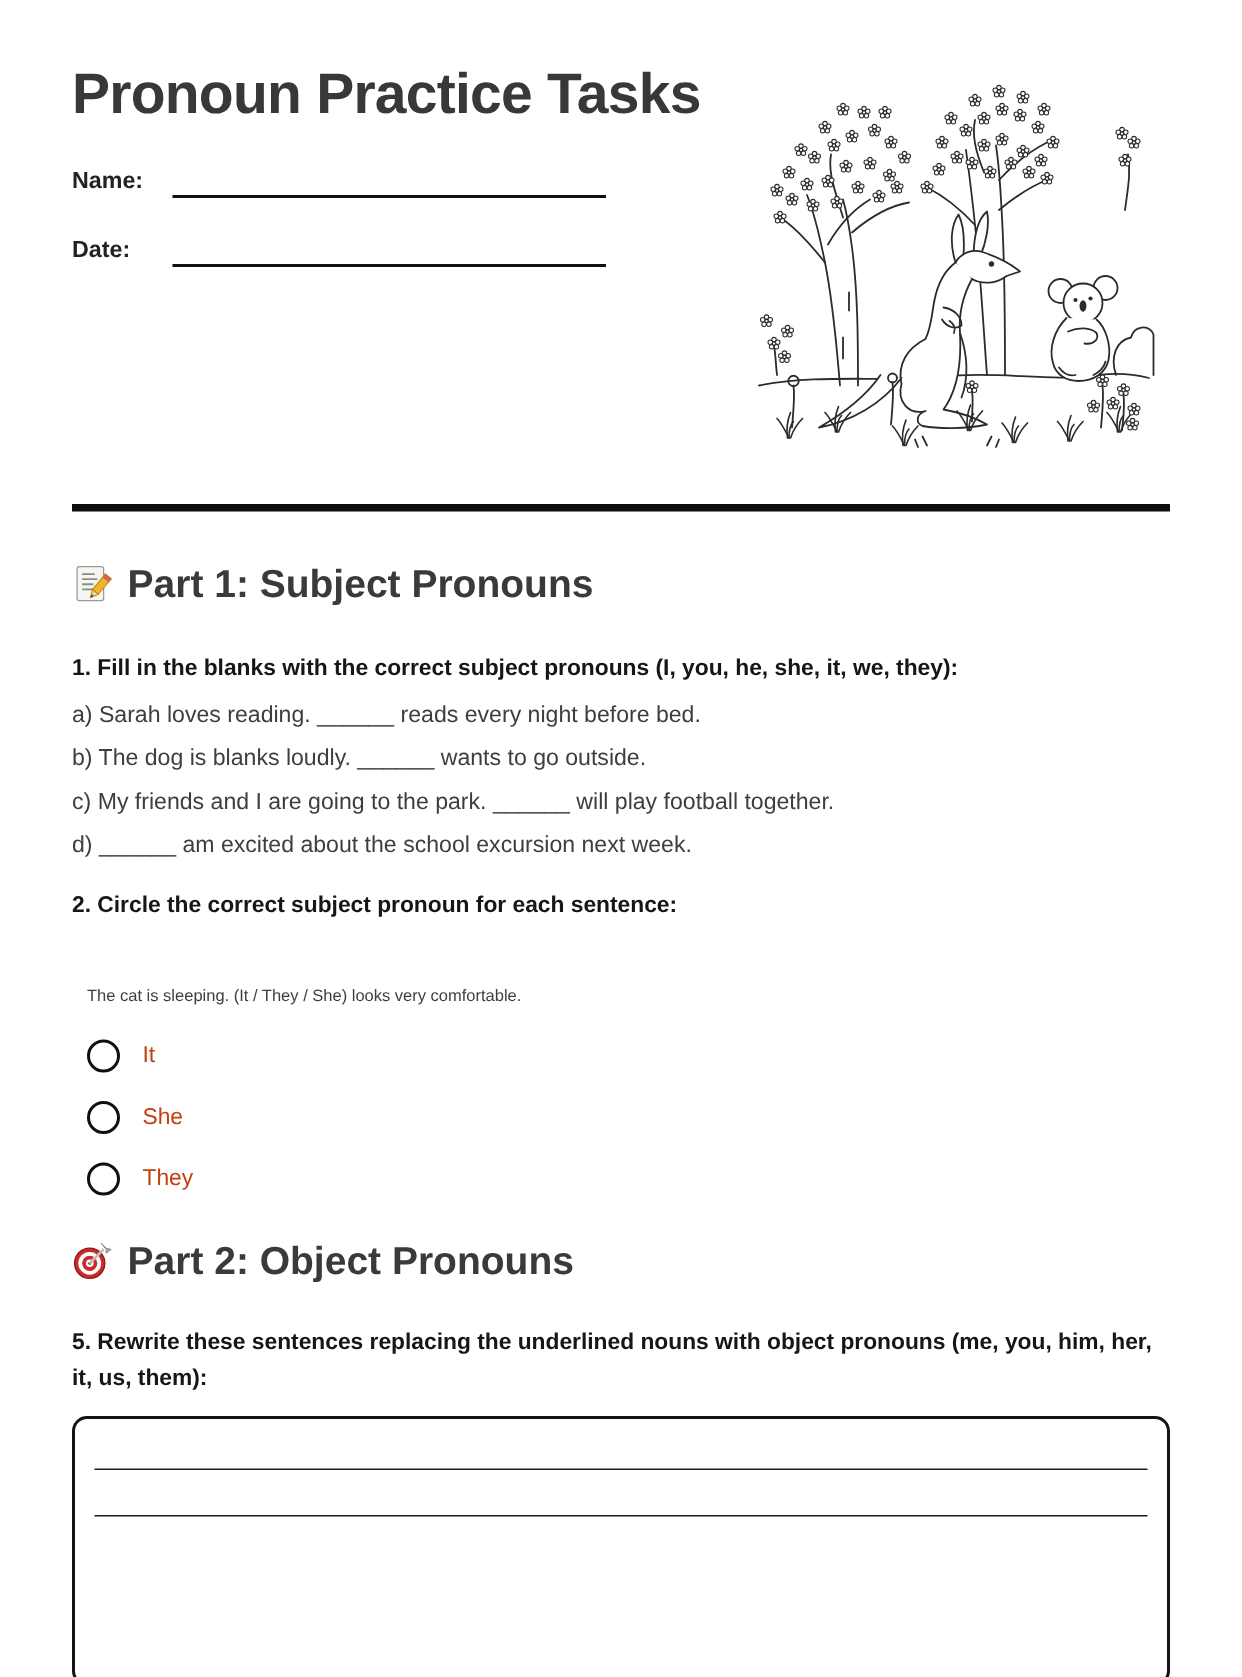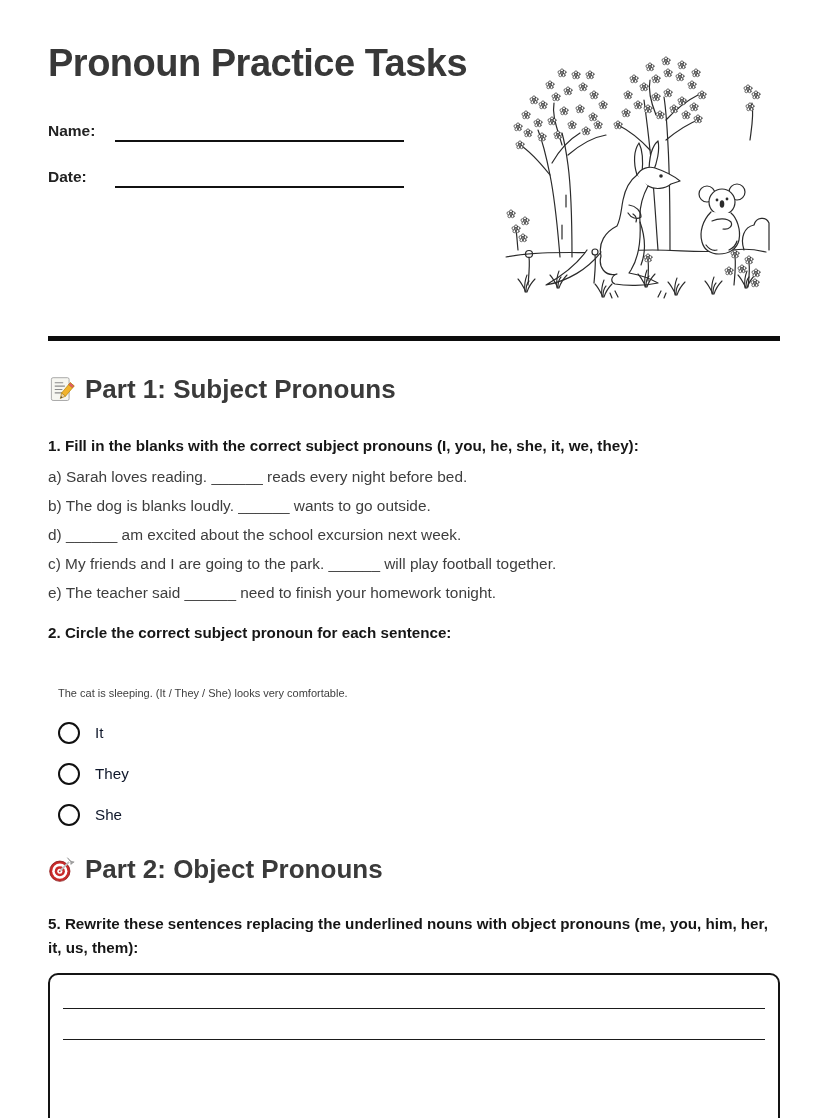--- a/index.html
+++ b/index.html
@@ -17,21 +17,21 @@
   
   .header { display: flex; justify-content: flex-start; align-items: flex-start; }
   .header-left { width: 450px; }
   h1.title {
     font-size: 38px;
     font-weight: bold;
     color: #383838;
     letter-spacing: -0.5px;
     line-height: 1.15;
   }
-  .field-row { display: flex; align-items: flex-end; margin-top: 36px; }
+  .field-row { display: flex; align-items: flex-end; margin-top: 26px; }
   .field-row.date { margin-top: 26px; }
   .field-label { font-weight: bold; font-size: 15.5px; color: #222; width: 67px; padding-bottom: 2px; }
   .field-line { width: 289px; height: 20px; border-bottom: 2.2px solid #111; }
   .illustration { margin-top: 3px; flex: none; }
 
   
   .divider { height: 4.5px; background: #0d0d0d; margin-top: 26px; }
 
   
   .section-heading {
@@ -51,21 +51,21 @@
   .question { margin: 38px 0 0 10px; font-size: 11px; color: #3e3e3e; line-height: 21px; }
 
   .options { margin-top: 18px; }
   .option { display: flex; align-items: center; gap: 15px; margin-left: 10px; }
   .option + .option { margin-top: 19px; }
   .radio {
     width: 22px; height: 22px; flex: none;
     border: 2.6px solid #101010; border-radius: 50%;
     background: #fff;
   }
-  .option-label { font-size: 15.2px; color: #0f172a; }
+  .option-label { font-size: 15.2px; color: #c2410c; }
 
   
   .answer-box {
     margin-top: 12px;
     border: 2.2px solid #141414;
     border-radius: 10px;
     height: 180px;
     background: #fff;
   }
   .write-line { border-top: 1.8px solid #1b1b1b; margin: 0 13px; }
@@ -244,40 +244,39 @@
           </g>
         </svg>
       </span>
       <span>Part 1: Subject Pronouns</span>
     </div>
 
     <p class="task">1. Fill in the blanks with the correct subject pronouns (I, you, he, she, it, we, they):</p>
 
     <p class="sentence">a) Sarah loves reading. ______ reads every night before bed.</p>
     <p class="sentence">b) The dog is blanks loudly. ______ wants to go outside.</p>
+    <p class="sentence">c) My friends and I are going to the park. ______ will play football together.</p>
     <p class="sentence">d) ______ am excited about the school excursion next week.</p>
-    <p class="sentence">c) My friends and I are going to the park. ______ will play football together.</p>
-    <p class="sentence">e) The teacher said ______ need to finish your homework tonight.</p>
 
     <p class="task t2">2. Circle the correct subject pronoun for each sentence:</p>
 
     <p class="question">The cat is sleeping. (It / They / She) looks very comfortable.</p>
 
     <div class="options">
       <div class="option">
         <span class="radio"></span>
         <span class="option-label">It</span>
       </div>
       <div class="option">
         <span class="radio"></span>
-        <span class="option-label">They</span>
+        <span class="option-label">She</span>
       </div>
       <div class="option">
         <span class="radio"></span>
-        <span class="option-label">She</span>
+        <span class="option-label">They</span>
       </div>
     </div>
 
     <div class="section-heading part2">
       <span class="section-icon">
         <svg width="27" height="27" viewBox="0 0 32 32">
           <circle cx="14" cy="18" r="12" fill="#c92a2a" stroke="#8b1a1a" stroke-width="1"></circle>
           <circle cx="14" cy="18" r="9" fill="#ffffff"></circle>
           <circle cx="14" cy="18" r="6" fill="#c92a2a"></circle>
           <circle cx="14" cy="18" r="3" fill="#ffffff"></circle>

